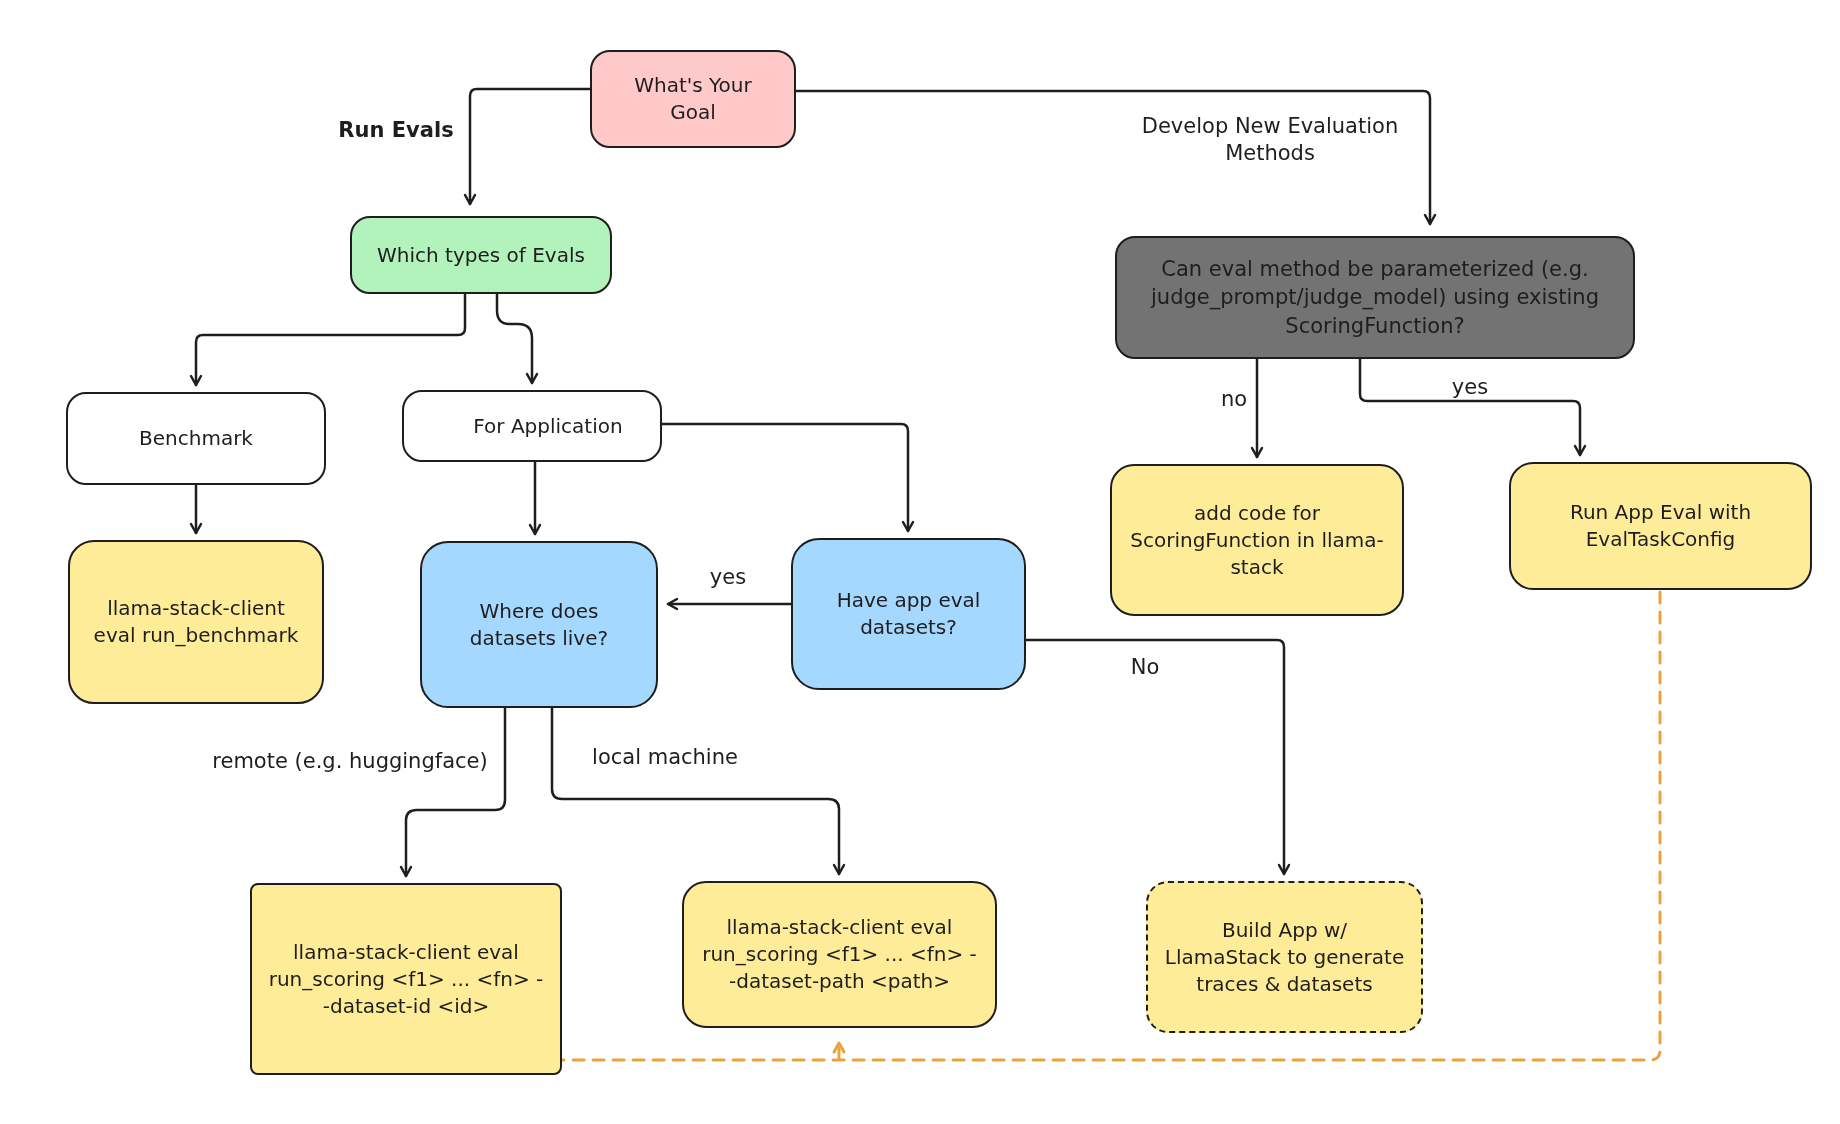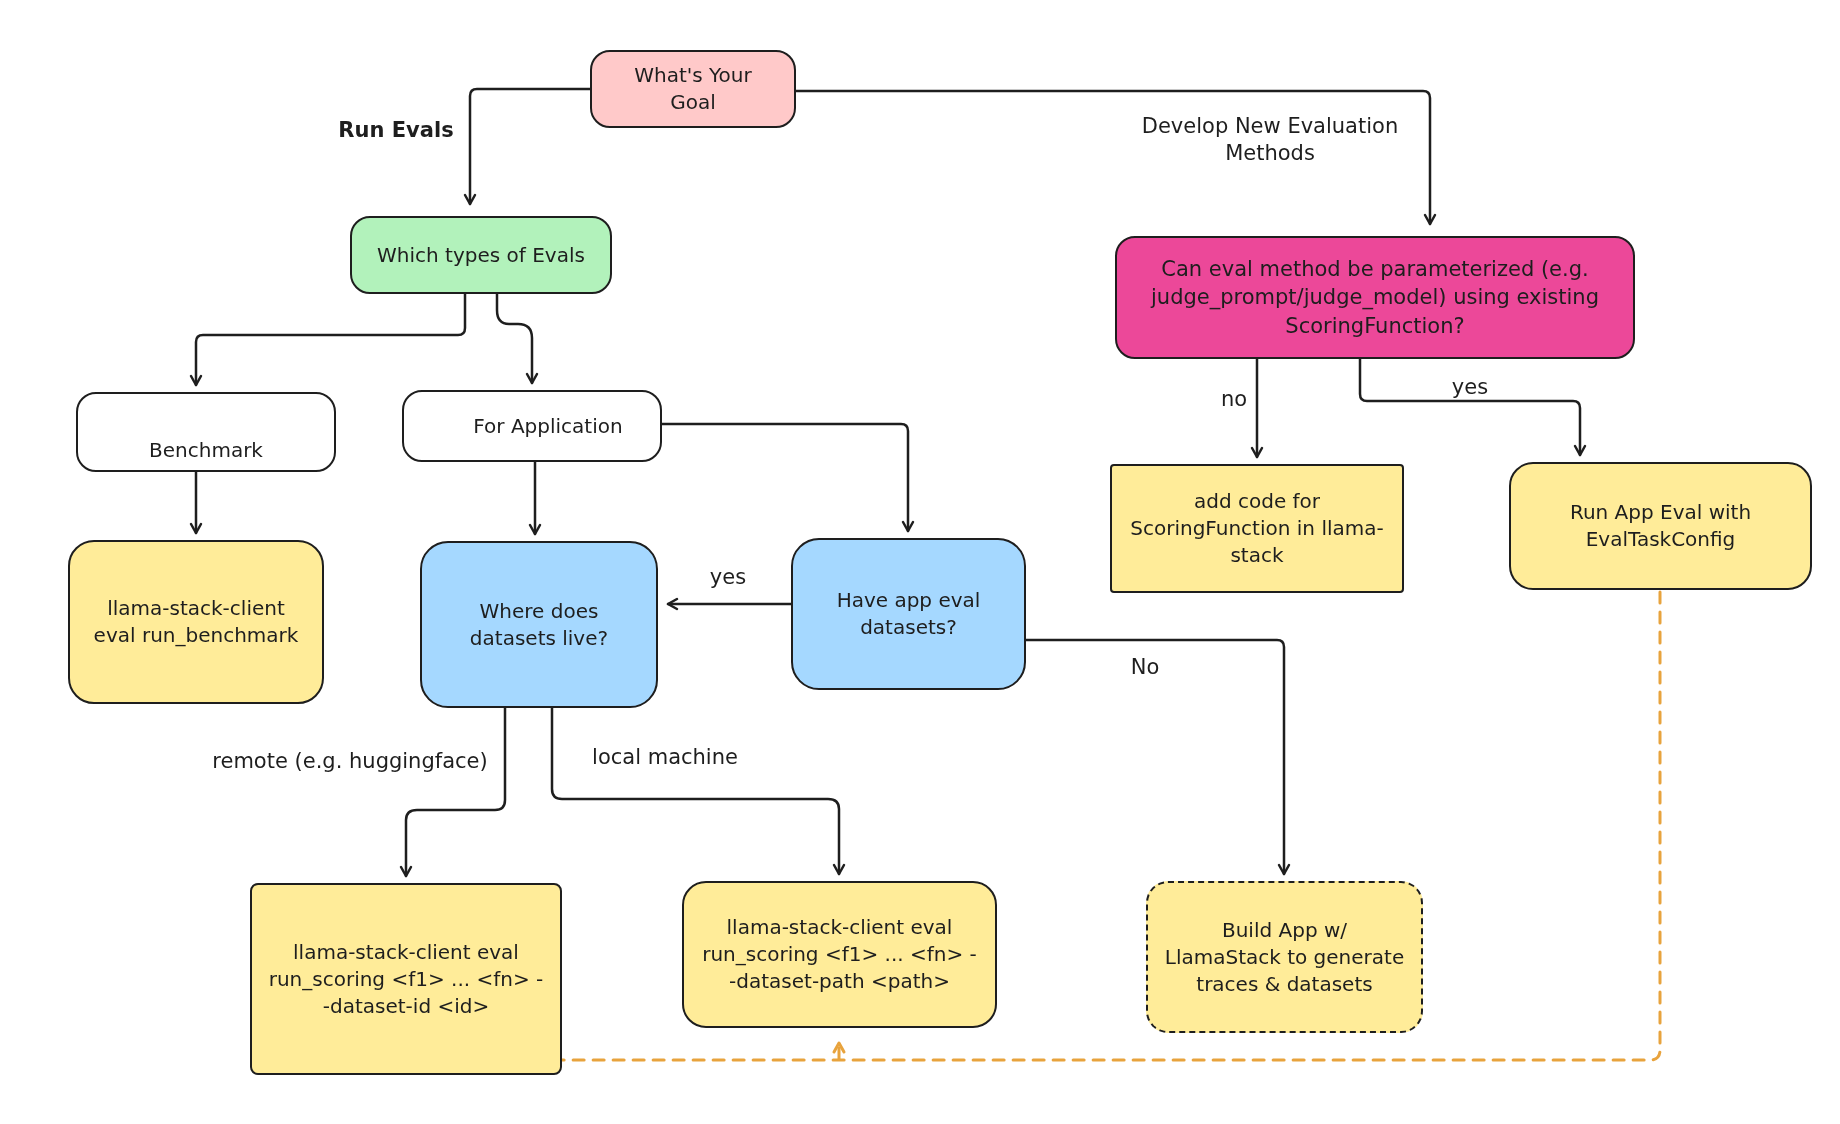--- a/index.html
+++ b/index.html
@@ -27,30 +27,30 @@
   .edge-label{
     position:absolute;z-index:2;
     font-size:21px;line-height:1.3;
     white-space:nowrap;
     transform:translate(-50%,-50%);
     text-align:center;
   }
   .edge-label.wrap{white-space:normal;width:270px;}
 
   
-  .n-goal        {left:590px; top:50px;  width:206px; height:78px;}
+  .n-goal        {left:590px; top:50px;  width:206px; height:98px;}
   .n-goal span   {max-width:140px;}
   .n-which       {left:350px; top:216px; width:262px; height:78px;}
-  .n-bench       {left:76px;  top:392px; width:260px; height:80px;align-items:flex-end;}
+  .n-bench       {left:66px;  top:392px; width:260px; height:93px;}
   .n-forapp      {left:402px; top:390px; width:260px; height:72px;}
   .n-runbench    {left:68px;  top:540px; width:256px; height:164px; border-radius:26px;}
   .n-wherelive   {left:420px; top:541px; width:238px; height:167px; border-radius:28px;}
   .n-havedata    {left:791px; top:538px; width:235px; height:152px; border-radius:28px;}
   .n-param       {left:1115px;top:236px; width:520px; height:123px; font-size:21px;}
-  .n-addcode     {left:1110px;top:464px; width:294px; height:129px; border-radius:4px;}
+  .n-addcode     {left:1110px;top:464px; width:294px; height:152px; border-radius:24px;}
   .n-runapp      {left:1509px;top:462px; width:303px; height:128px; border-radius:24px;}
   .n-scoringid   {left:250px; top:883px; width:312px; height:192px; border-radius:8px;text-align:center;}
   .n-scoringpath {left:682px; top:881px; width:315px; height:147px; border-radius:24px;}
   .n-buildapp    {left:1146px;top:881px; width:277px; height:152px; border-radius:22px; border-style:dashed;}
 
   
   .l-runevals {left:396px; top:131px;font-weight:bold;}
   .l-develop  {left:1270px;top:140px;}
   .l-yesmid   {left:728px; top:578px;}
   .l-noright  {left:1234px;top:400px;}
@@ -108,21 +108,21 @@
   </div>
   <div class="node n-runbench" style="background: rgb(255, 236, 153);">
     <span>llama-stack-client eval run_benchmark</span>
   </div>
   <div class="node n-wherelive" style="background: rgb(165, 216, 255);">
     <span>Where does datasets live?</span>
   </div>
   <div class="node n-havedata" style="background: rgb(165, 216, 255);">
     <span>Have app eval datasets?</span>
   </div>
-  <div class="node n-param" style="background: #ec4899;">
+  <div class="node n-param" style="background: #737373;">
     <span>Can eval method be parameterized (e.g. judge_prompt/judge_model) using existing ScoringFunction?</span>
   </div>
   <div class="node n-addcode" style="background: rgb(255, 236, 153);">
     <span>add code for ScoringFunction in llama-stack</span>
   </div>
   <div class="node n-runapp" style="background: rgb(255, 236, 153);">
     <span>Run App Eval with EvalTaskConfig</span>
   </div>
   <div class="node n-scoringid" style="background: rgb(255, 236, 153);">
     <span>llama-stack-client eval run_scoring &lt;f1&gt; ... &lt;fn&gt; --dataset-id &lt;id&gt;</span>

